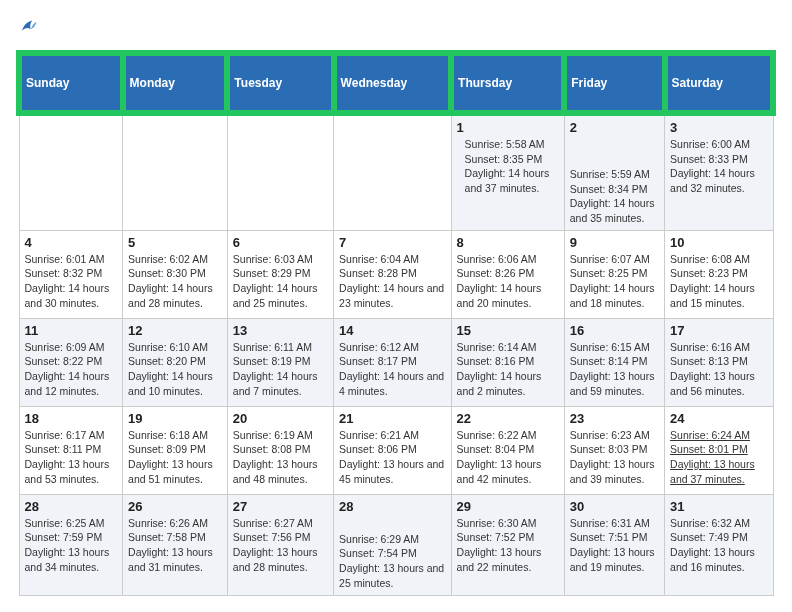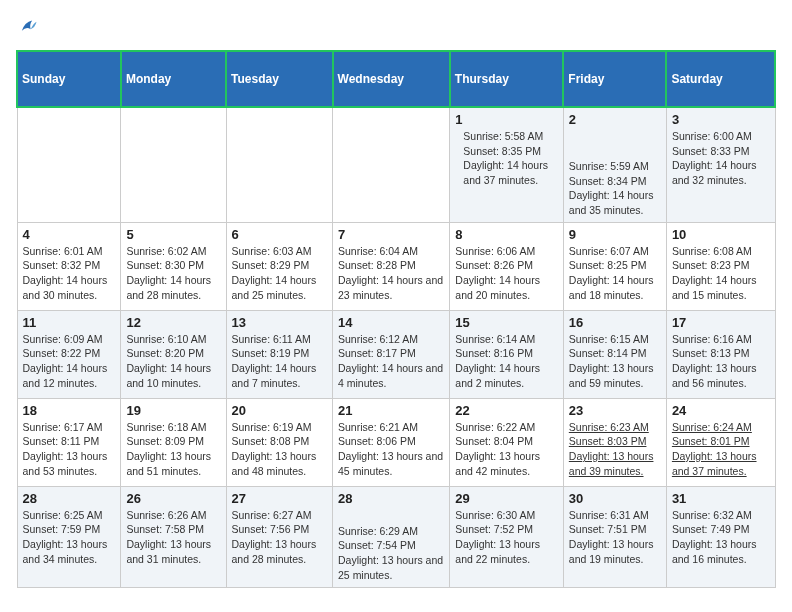--- a/index.html
+++ b/index.html
@@ -52,21 +52,21 @@
     }
     thead tr {
       background-color: #2a6db5;
       color: #fff;
     }
     thead th {
       padding: 20px 4px;
       text-align: left;
       font-size: 12px;
       font-weight: bold;
-      border: 2px solid #22c55e;
+      border: 6px solid #22c55e;
     }
     tbody tr {
       vertical-align: top;
     }
     tbody tr:nth-child(odd) {
       background-color: #f0f4f8;
     }
     tbody tr:nth-child(even) {
       background-color: #fff;
     }
@@ -266,21 +266,21 @@
 Daylight: 13 hours and 45 minutes.</div>
         </td>
         <td>
           <span class="day-number">22</span>
           <div class="day-info" style="white-space: pre-line;">Sunrise: 6:22 AM
 Sunset: 8:04 PM
 Daylight: 13 hours and 42 minutes.</div>
         </td>
         <td>
           <span class="day-number">23</span>
-          <div class="day-info" style="white-space: pre-line; text-decoration: underline;">Sunrise: 6:23 AM
+          <div class="day-info" style="white-space: pre-line;">Sunrise: 6:23 AM
 Sunset: 8:03 PM
 Daylight: 13 hours and 39 minutes.</div>
         </td>
         <td>
           <span class="day-number">24</span>
           <div class="day-info" style="white-space: pre-line; text-decoration: underline;">Sunrise: 6:24 AM
 Sunset: 8:01 PM
 Daylight: 13 hours and 37 minutes.</div>
         </td>
       </tr>

